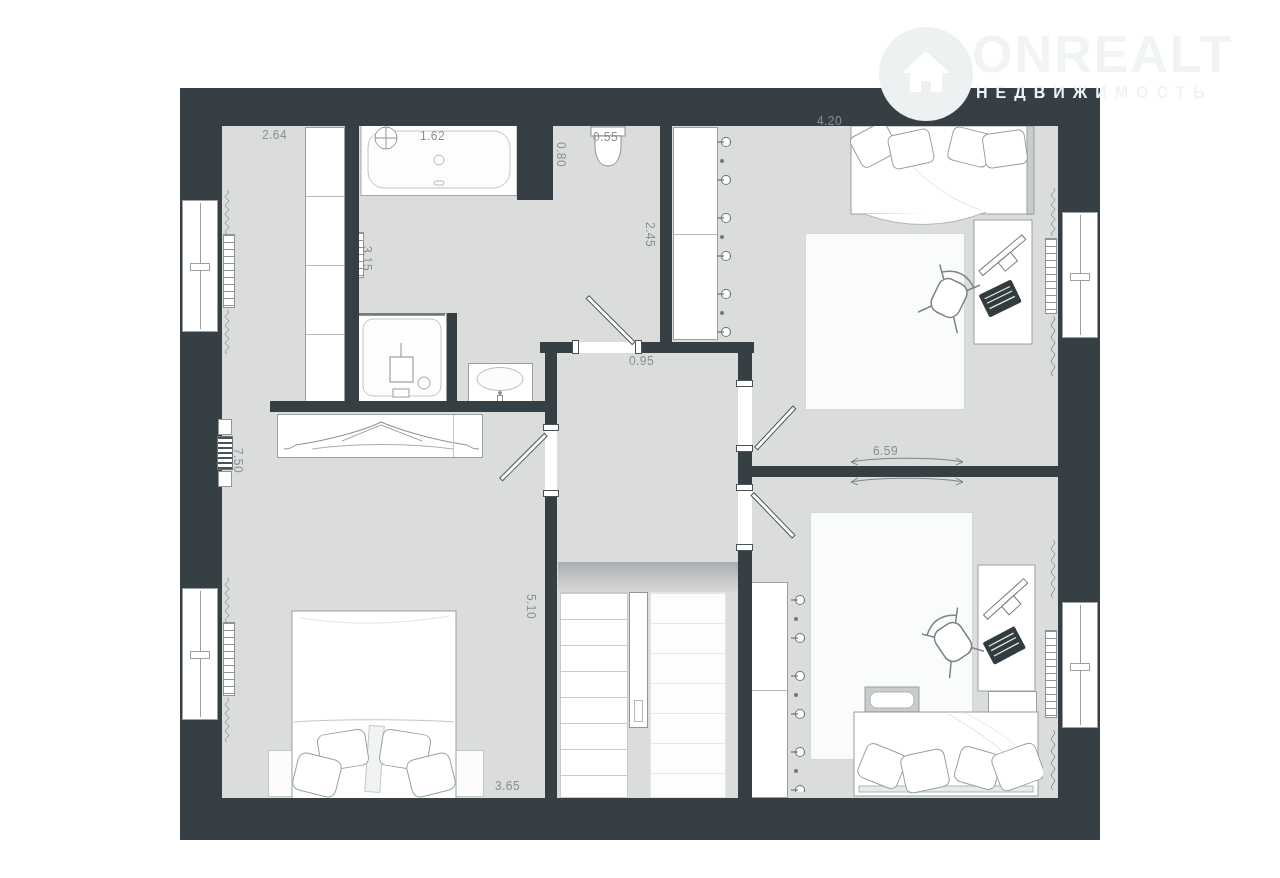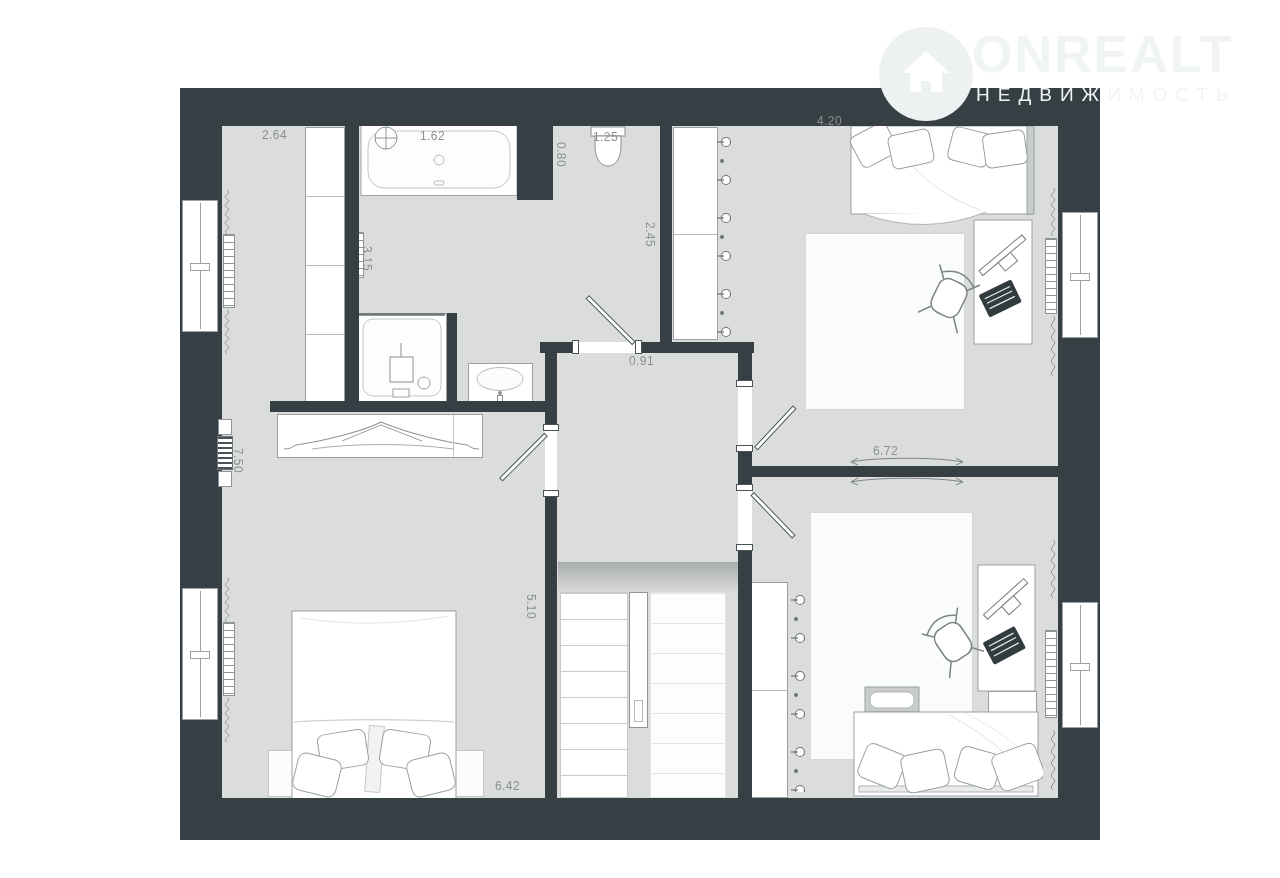--- a/index.html
+++ b/index.html
@@ -27,21 +27,21 @@
   .vent{background:#fff;border:1px solid #6f7679;background-image:repeating-linear-gradient(to bottom,#4a5356 0 2px,transparent 2px 5px);}
   .ventcap{background:#fff;border:1px solid #8f9598;}
   .steps{background:#fff;border:1px solid #c6c9ca;background-image:repeating-linear-gradient(to bottom,#c9ccce 0 1px,transparent 1px 26px);}
   .stepsf{background:#fdfdfd;border:1px solid #e3e5e5;background-image:repeating-linear-gradient(to bottom,#e4e6e6 0 1px,transparent 1px 30px);}
   .rail{background:#fff;border:1px solid #8f9598;}
   .railslot{position:absolute;left:4px;right:4px;bottom:5px;height:22px;border:1px solid #b5b8ba;}
   .stairshadow{background:linear-gradient(to bottom,rgba(110,116,119,.45),rgba(110,116,119,0));}
   .lbl{color:var(--dim);font-size:12px;letter-spacing:.4px;white-space:nowrap;}
   .lblv{transform:rotate(90deg);transform-origin:0 0;}
   #logo-brand{font-size:52px;font-weight:800;letter-spacing:2px;color:var(--logo);line-height:1;}
-  #logo-tagline{font-size:19px;font-weight:400;letter-spacing:8px;color:var(--logo);line-height:1;}
+  #logo-tagline{font-size:16px;font-weight:700;letter-spacing:8px;color:var(--logo);line-height:1;}
   svg{display:block;}
 </style>
 </head>
 <body>
 
 <div id="stage">
 
   <div class="floor" style="left:222px;top:126px;width:836px;height:672px"></div>
 
   <div class="stairshadow" style="left:558px;top:562px;width:180px;height:32px"></div>
@@ -290,30 +290,30 @@
     <g stroke="#7e8588" fill="none">
       <path d="M3,7 C28,2 90,2 115,7"></path>
       <path d="M3,7 l7,-4 M3,7 l7,3 M115,7 l-7,-4 M115,7 l-7,3"></path>
       <path d="M3,27 C28,22 90,22 115,27"></path>
       <path d="M3,27 l7,-4 M3,27 l7,3 M115,27 l-7,-4 M115,27 l-7,3"></path>
     </g>
   </svg>
 
   <span class="lbl" style="left:262px;top:128px">2.64</span>
   <span class="lbl" style="left:420px;top:129px">1.62</span>
-  <span class="lbl" style="left:593px;top:130px">1.25</span>
+  <span class="lbl" style="left:593px;top:130px">0.55</span>
   <span class="lbl lblv" style="left:568px;top:142px">0.80</span>
   <span class="lbl lblv" style="left:657px;top:222px">2.45</span>
   <span class="lbl" style="left:817px;top:114px">4.20</span>
   <span class="lbl lblv" style="left:374px;top:246px">3.15</span>
-  <span class="lbl" style="left:629px;top:354px">0.91</span>
-  <span class="lbl" style="left:873px;top:444px">6.72</span>
+  <span class="lbl" style="left:629px;top:354px">0.95</span>
+  <span class="lbl" style="left:873px;top:444px">6.59</span>
   <span class="lbl lblv" style="left:245px;top:448px">7.50</span>
   <span class="lbl lblv" style="left:538px;top:594px">5.10</span>
-  <span class="lbl" style="left:495px;top:779px">6.42</span>
+  <span class="lbl" style="left:495px;top:779px">3.65</span>
 
   <svg style="left:878px;top:26px" width="96" height="96" viewBox="0 0 96 96">
     <circle cx="48" cy="48" r="47" fill="#edf1f1"></circle>
     <path d="M48,25 L72,47 L64,47 L64,66 L53,66 L53,55 L43,55 L43,66 L32,66 L32,47 L24,47 Z" fill="#ffffff"></path>
   </svg>
   <div id="logo-brand" style="left:972px;top:28px">ONREALT</div>
   <div id="logo-tagline" style="left:976px;top:85px">НЕДВИЖИМОСТЬ</div>
 
 </div>
 

